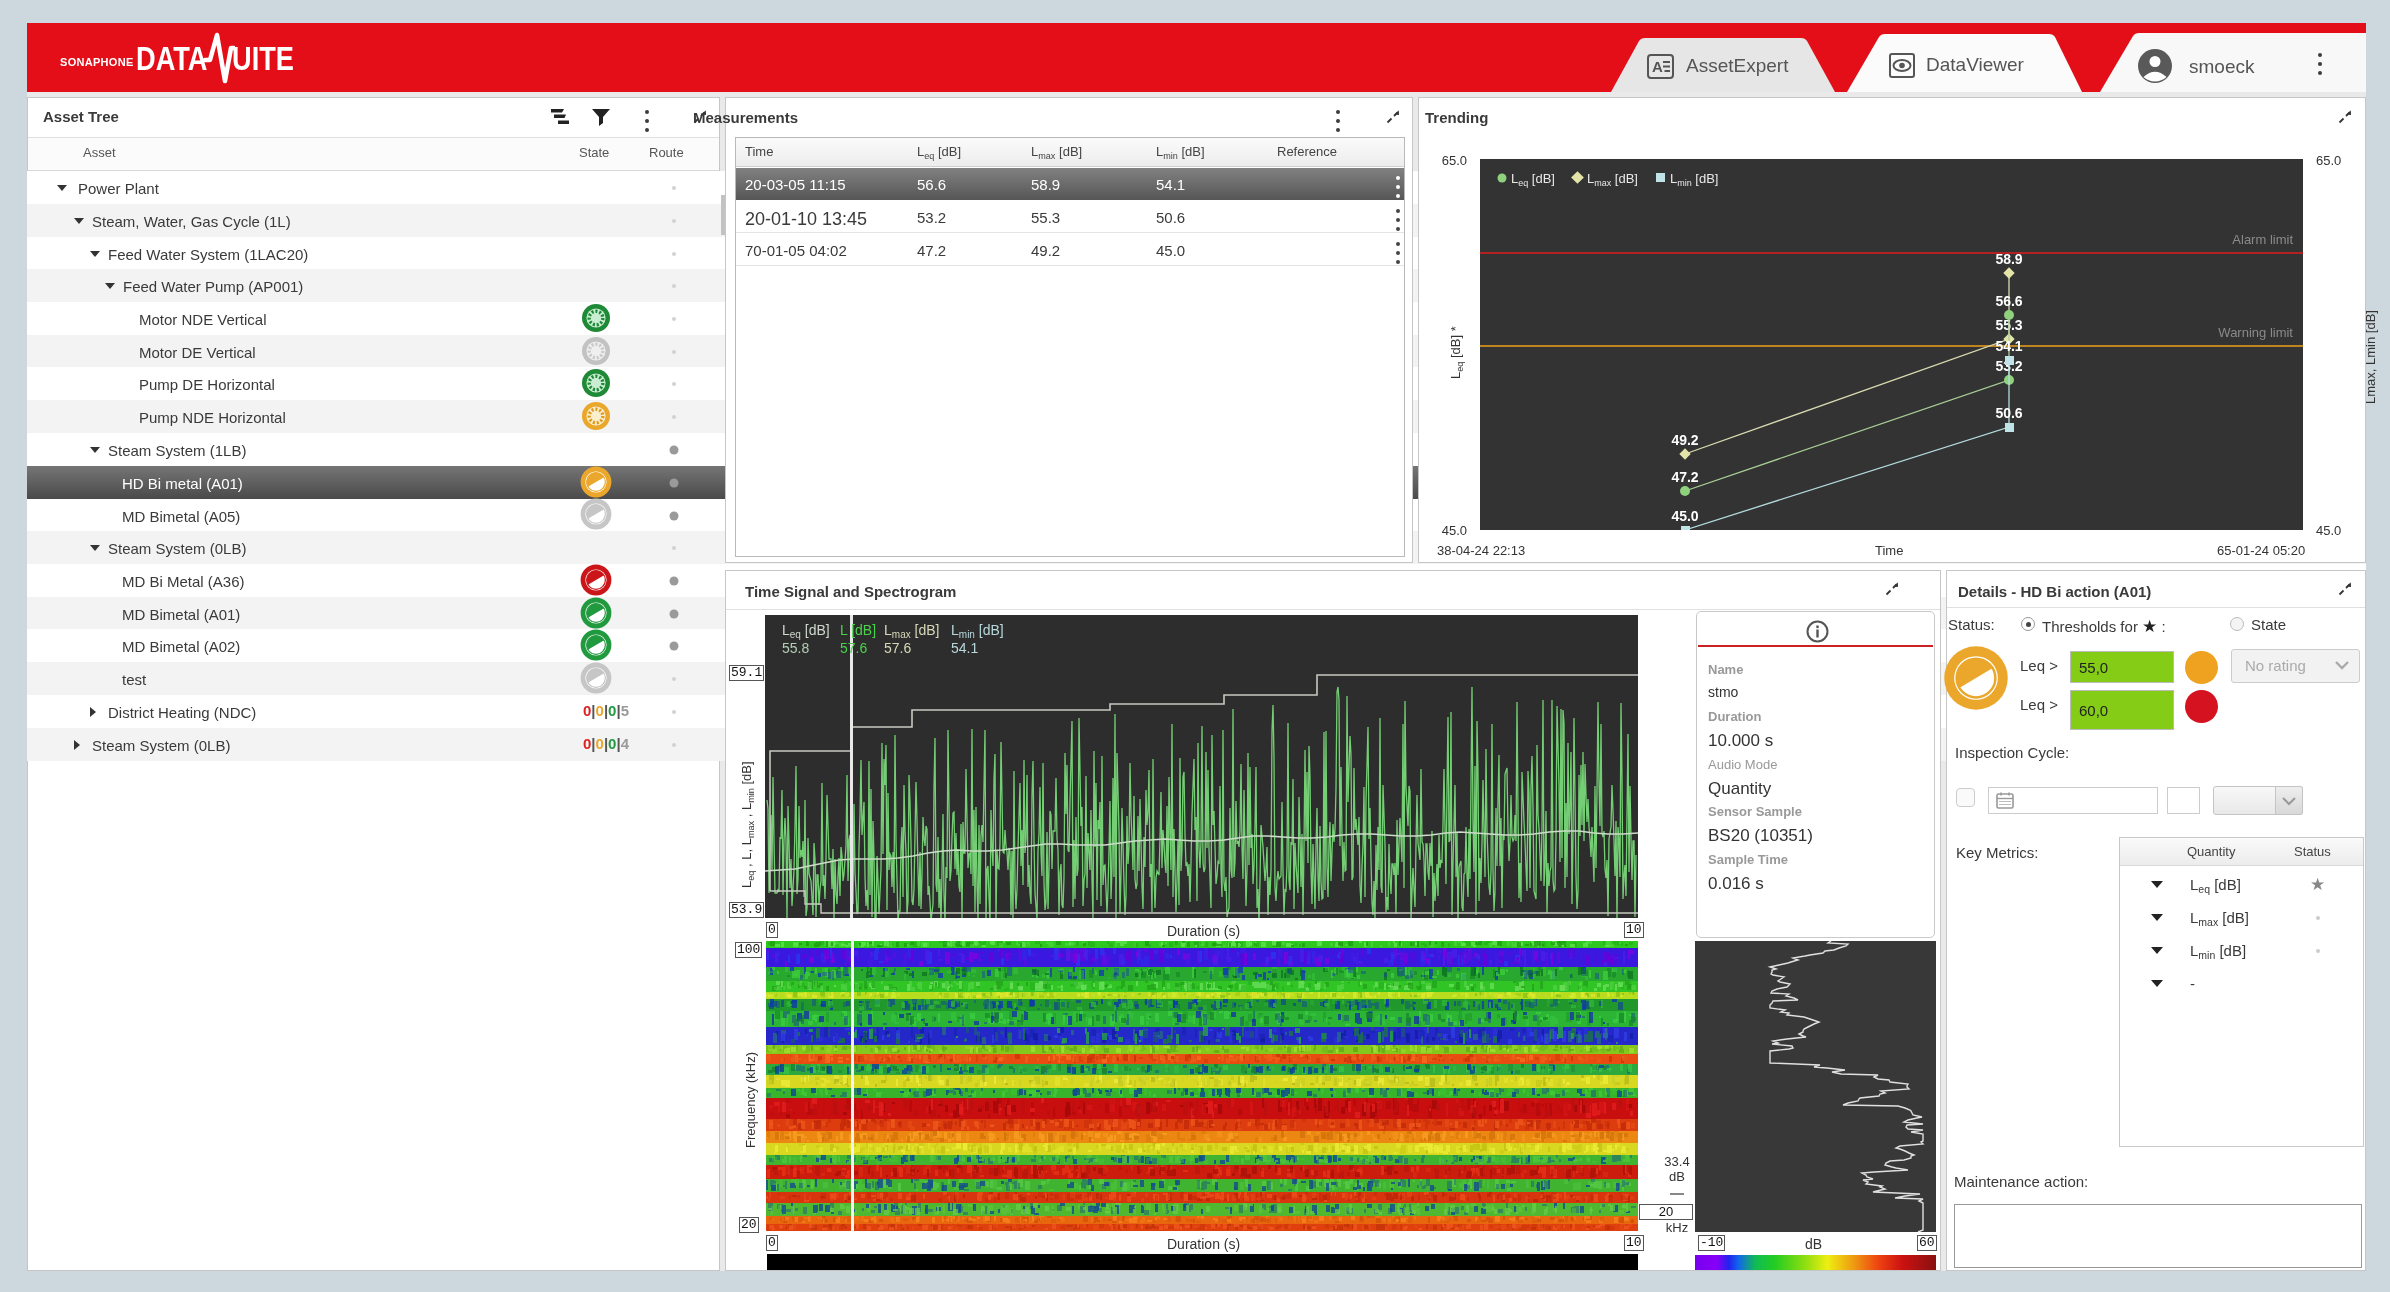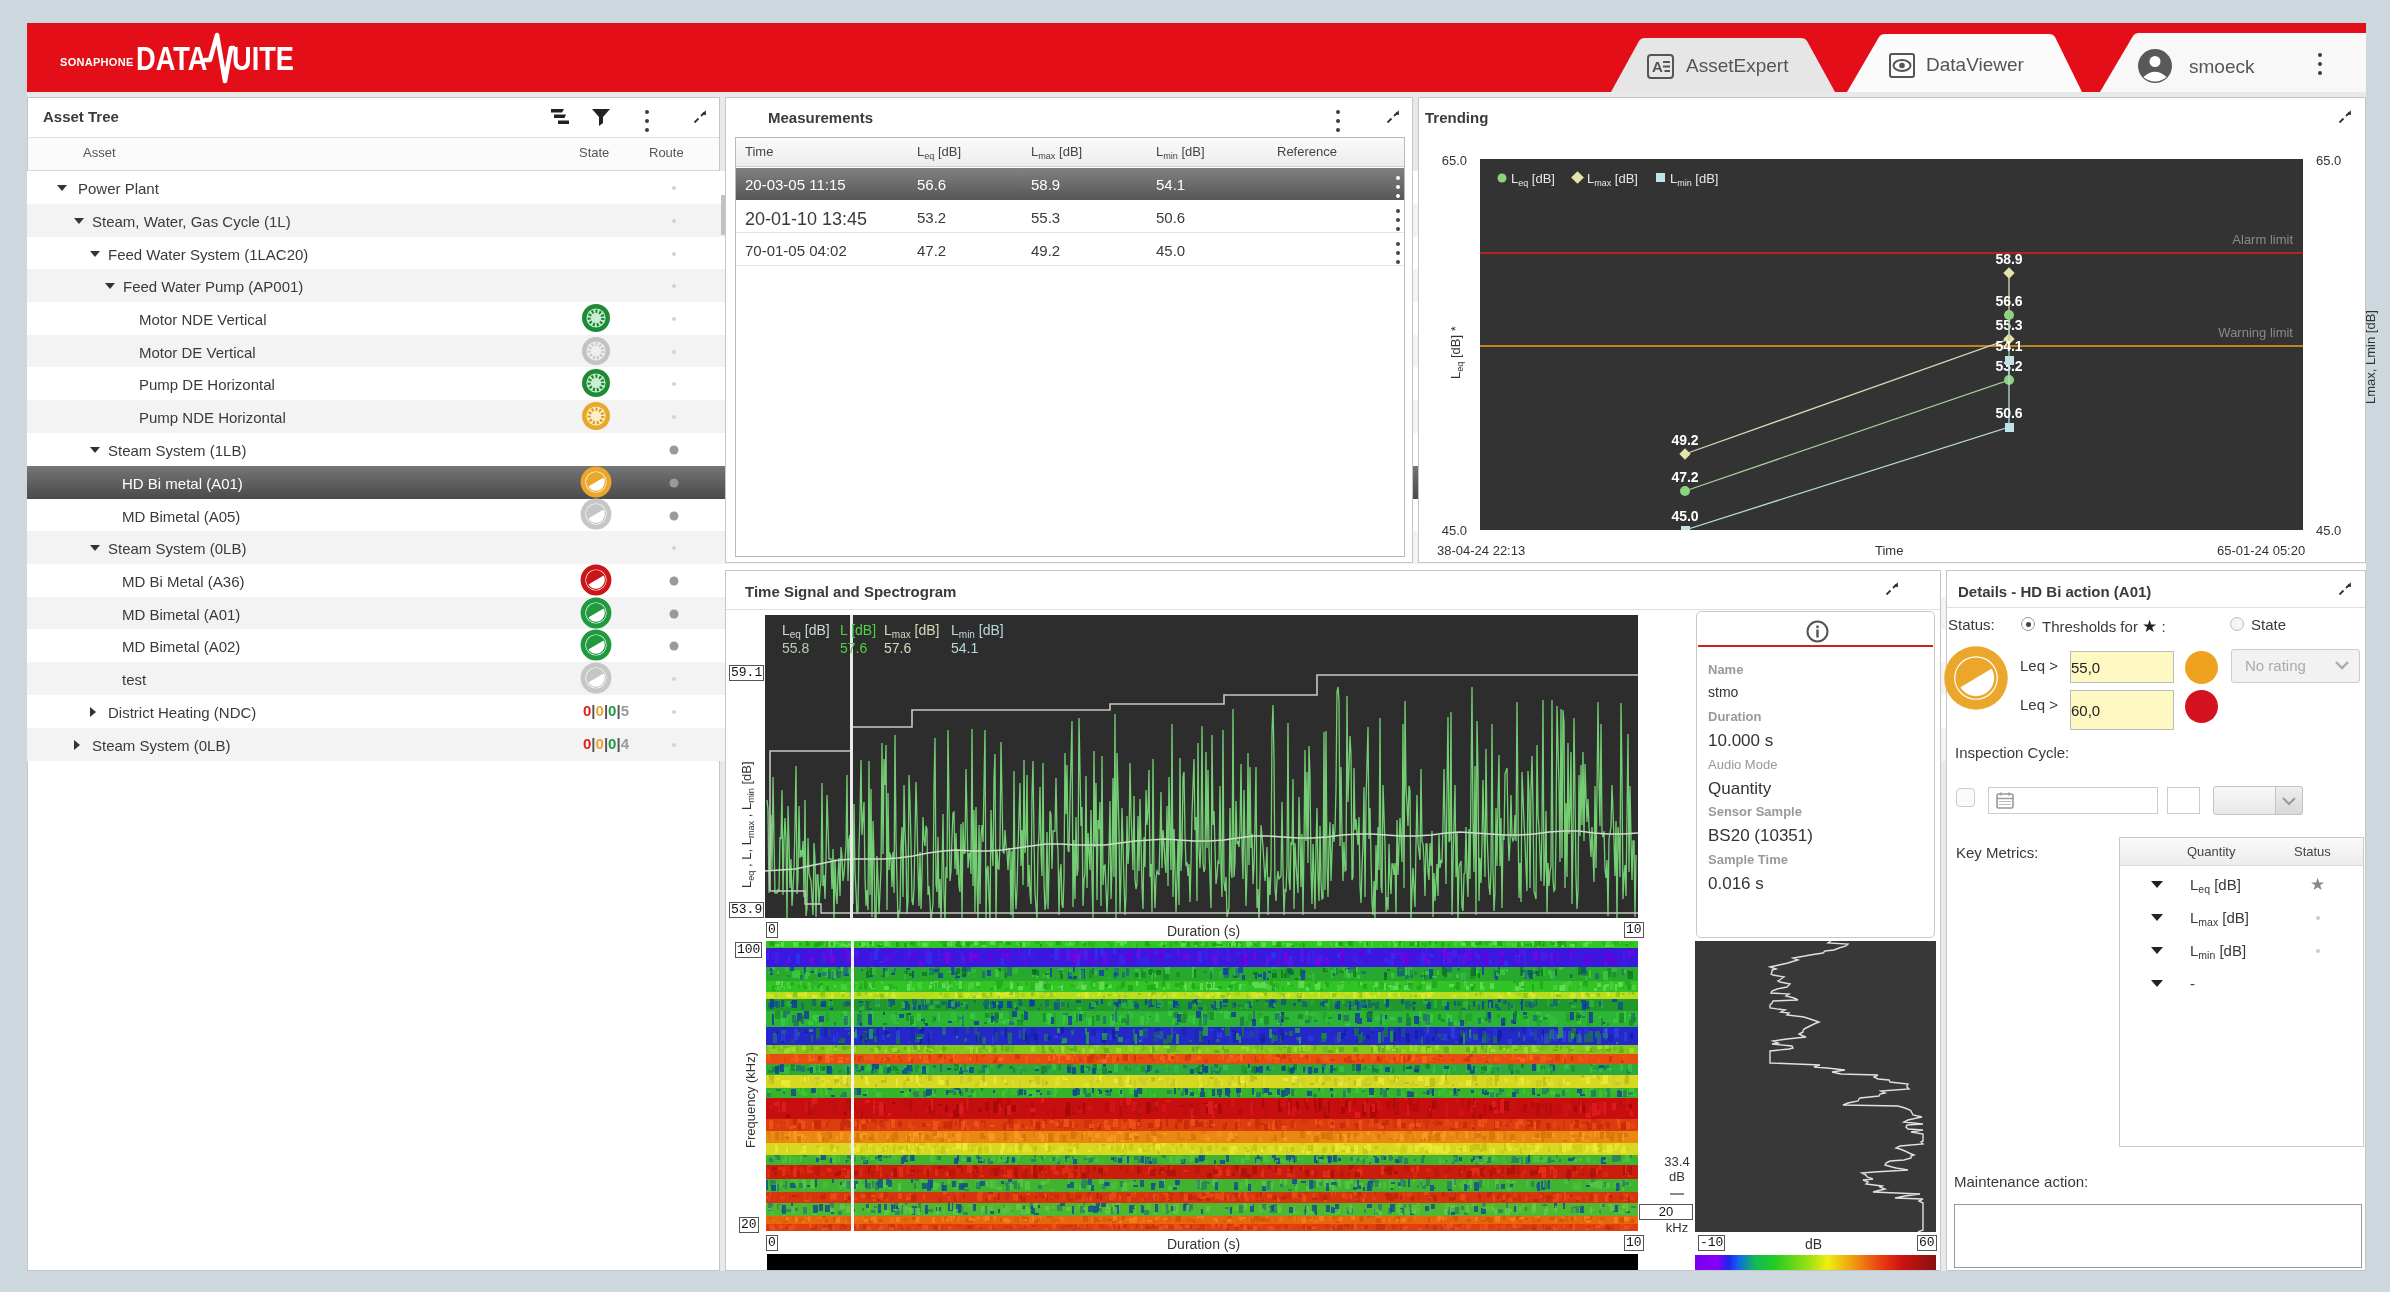--- a/index.html
+++ b/index.html
@@ -12,21 +12,21 @@
 .kebab i{display:block;width:4px;height:4px;border-radius:50%;background:#3c3c3c;margin-bottom:5px}
 .boxlab{position:absolute;font-family:"Liberation Mono",monospace;font-size:13px;color:#111;background:#fff;border:1px solid #555;line-height:14px;padding:0 1px;white-space:nowrap}
 .axlab{position:absolute;font-size:13px;color:#333;white-space:nowrap}
 sub{font-size:70%;vertical-align:-3px}
 .trow{position:absolute;left:0;width:100%;}
 .tname{position:absolute;font-size:15px;color:#3a3a3a;white-space:nowrap;top:50%;transform:translateY(-50%)}
 .arrd{position:absolute;top:50%;margin-top:-3px;width:0;height:0;border-left:5px solid transparent;border-right:5px solid transparent;border-top:6px solid #333}
 .arrr{position:absolute;top:50%;margin-top:-5px;width:0;height:0;border-top:5px solid transparent;border-bottom:5px solid transparent;border-left:6px solid #333}
 .dot{position:absolute;border-radius:50%;top:50%;transform:translate(-50%,-50%)}
 .lab{position:absolute;white-space:nowrap}
-.inp{position:absolute;border:1px solid #bbb;background:#fef9c3;font-size:15px;color:#222;padding-left:0;display:flex;align-items:center}
+.inp{position:absolute;border:1px solid #bbb;background:#84cc16;font-size:15px;color:#222;padding-left:8px;display:flex;align-items:center}
 </style></head><body>
 <div id="app">
 
 <div class="abs" style="left:0;top:0;width:2339px;height:69px;background:#e30e18"></div>
 
 <div class="abs" style="left:33px;top:33px;color:#fff;font-size:11px;font-weight:bold;letter-spacing:.3px">SONAPHONE</div>
 <div class="abs" style="left:109px;top:16px;color:#fff;font-size:34px;font-weight:bold;transform:scaleX(.8);transform-origin:left top">DATA</div>
 <svg class="abs" style="left:176px;top:5px" width="32" height="58" viewBox="0 0 32 58">
 <polyline points="2,32 7,32 14,7 22,53 28,20 31,20" fill="none" stroke="#fff" stroke-width="4.5" stroke-linejoin="round" stroke-linecap="round"></polyline>
 </svg>
@@ -229,21 +229,21 @@
 </div>
 <div class="lab" style="left:556px;top:679px;font-size:15px;font-weight:bold"><span style="color:#d22">0</span><span style="color:#555">|</span><span style="color:#e9a72b">0</span><span style="color:#555">|</span><span style="color:#219a3f">0</span><span style="color:#555">|</span><span style="color:#9a9a9a">5</span></div>
 <div class="trow" style="top:705px;height:33px;background:#f3f3f3">
 <span class="arrr" style="left:47px;"></span>
 <span class="tname" style="left:65px;color:#3a3a3a">Steam System (0LB)</span>
 <span class="dot" style="left:647px;width:4px;height:4px;background:#d2d2d2"></span>
 </div>
 <div class="lab" style="left:556px;top:712px;font-size:15px;font-weight:bold"><span style="color:#d22">0</span><span style="color:#555">|</span><span style="color:#e9a72b">0</span><span style="color:#555">|</span><span style="color:#219a3f">0</span><span style="color:#555">|</span><span style="color:#9a9a9a">4</span></div>
 <div class="abs" style="left:694px;top:172px;width:6px;height:40px;background:#c2c2c2"></div>
 <div class="panel" style="left:698px;top:74px;width:688px;height:466px"></div>
-<div class="ptitle" style="left:741px;top:86px">Measurements</div>
+<div class="ptitle" style="left:666px;top:86px">Measurements</div>
 <div class="kebab" style="left:1309px;top:87px">
       <i style="background:#3c3c3c"></i>
       <i style="background:#3c3c3c"></i>
       <i style="background:#3c3c3c"></i>
     </div>
 <svg class="abs" style="left:1358px;top:86px" width="16" height="16" viewBox="0 0 16 16">
       <line x1="2.5" y1="13.5" x2="6.5" y2="9.5" stroke="#333" stroke-width="1.8"></line>
       <line x1="9" y1="7" x2="12.5" y2="3.5" stroke="#333" stroke-width="1.8"></line>
       <path d="M13.8,1.2 L14,6 L9.5,5.6 Z" fill="#333"></path>
     </svg>

